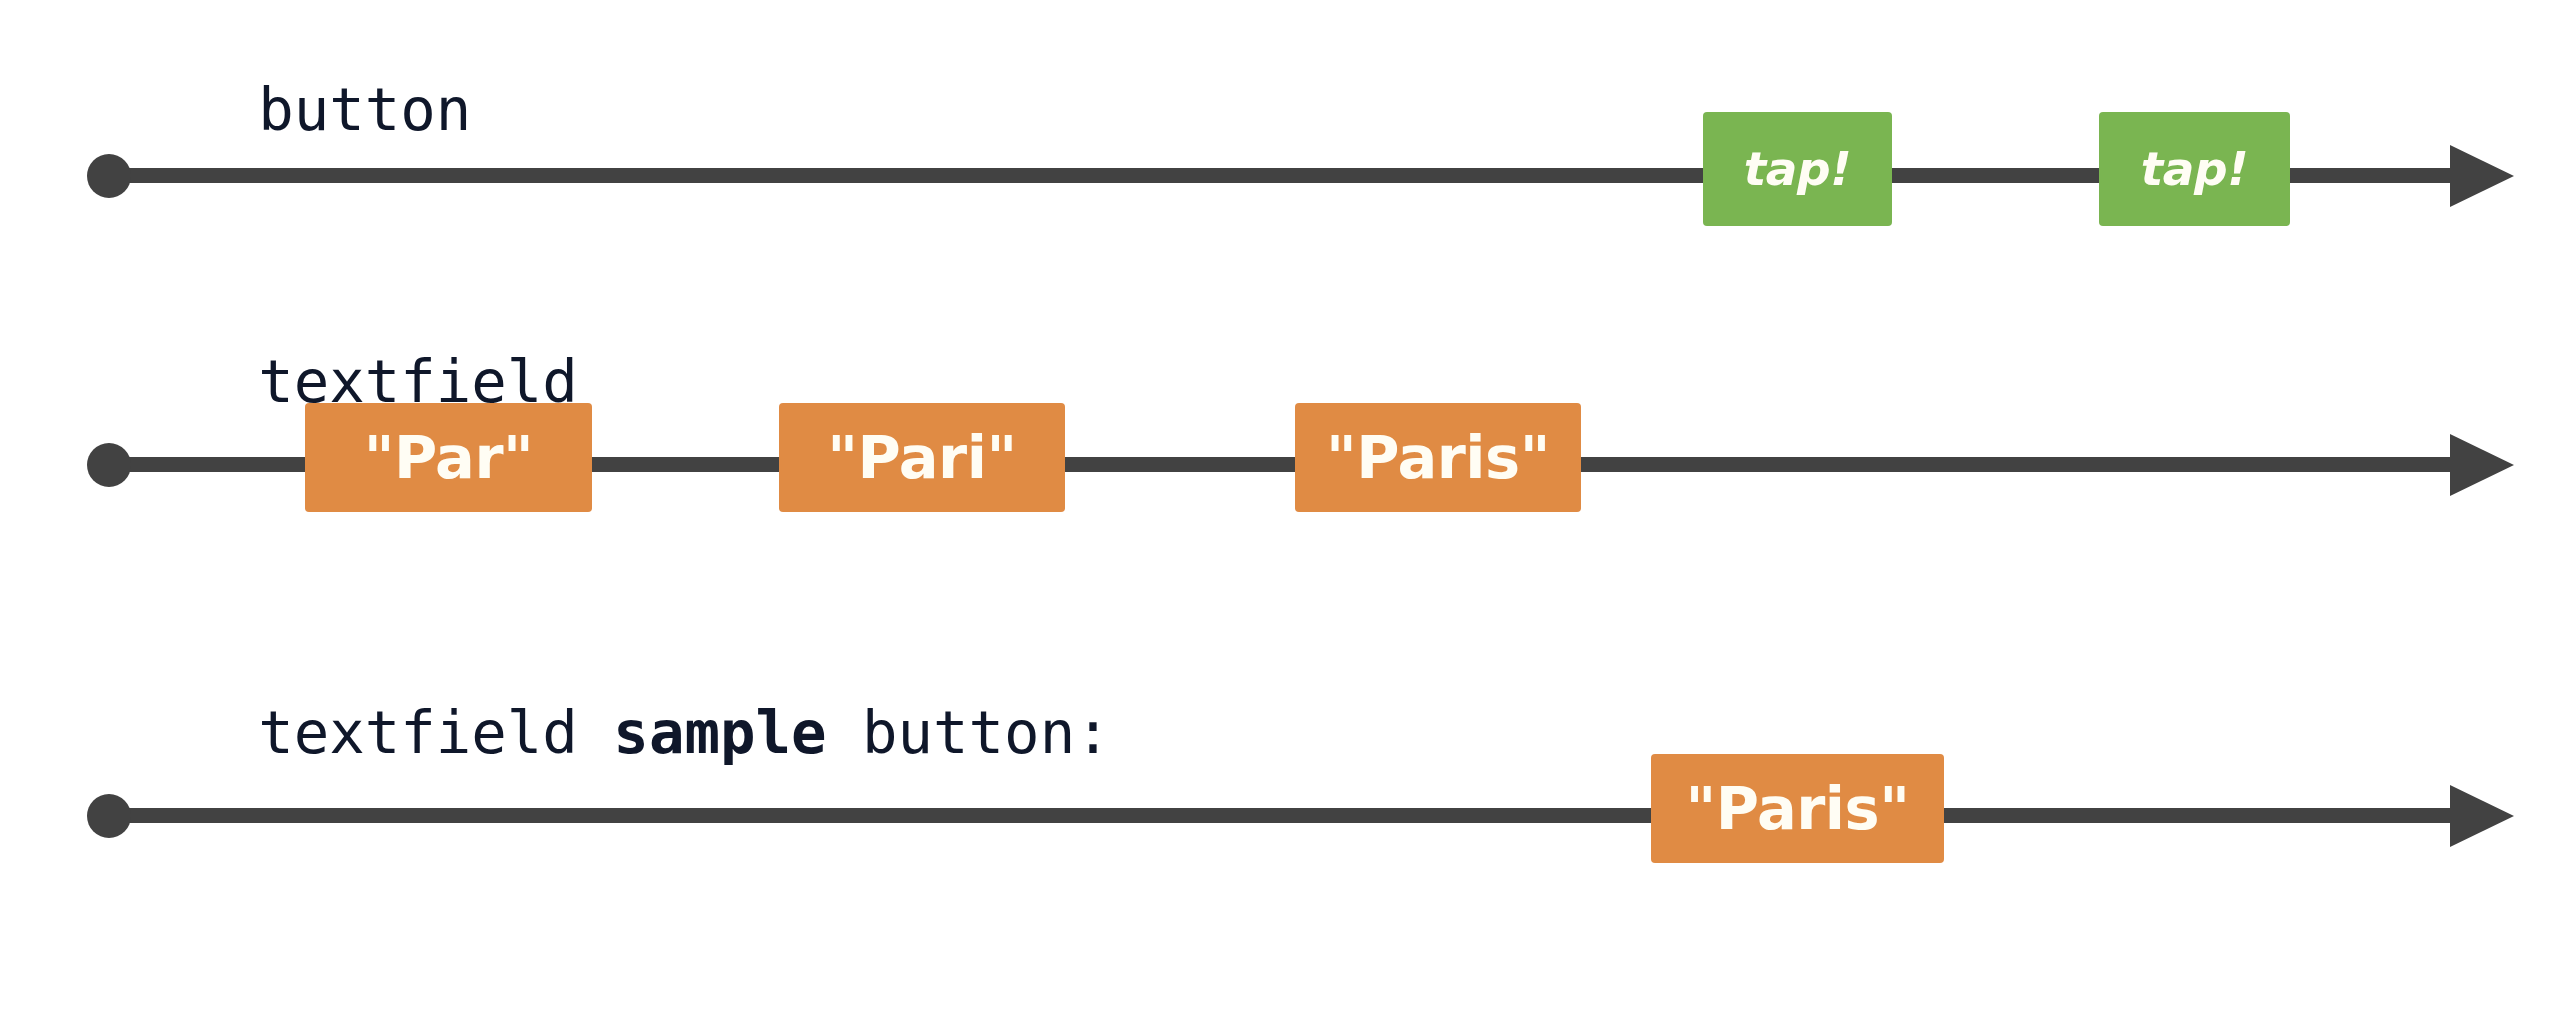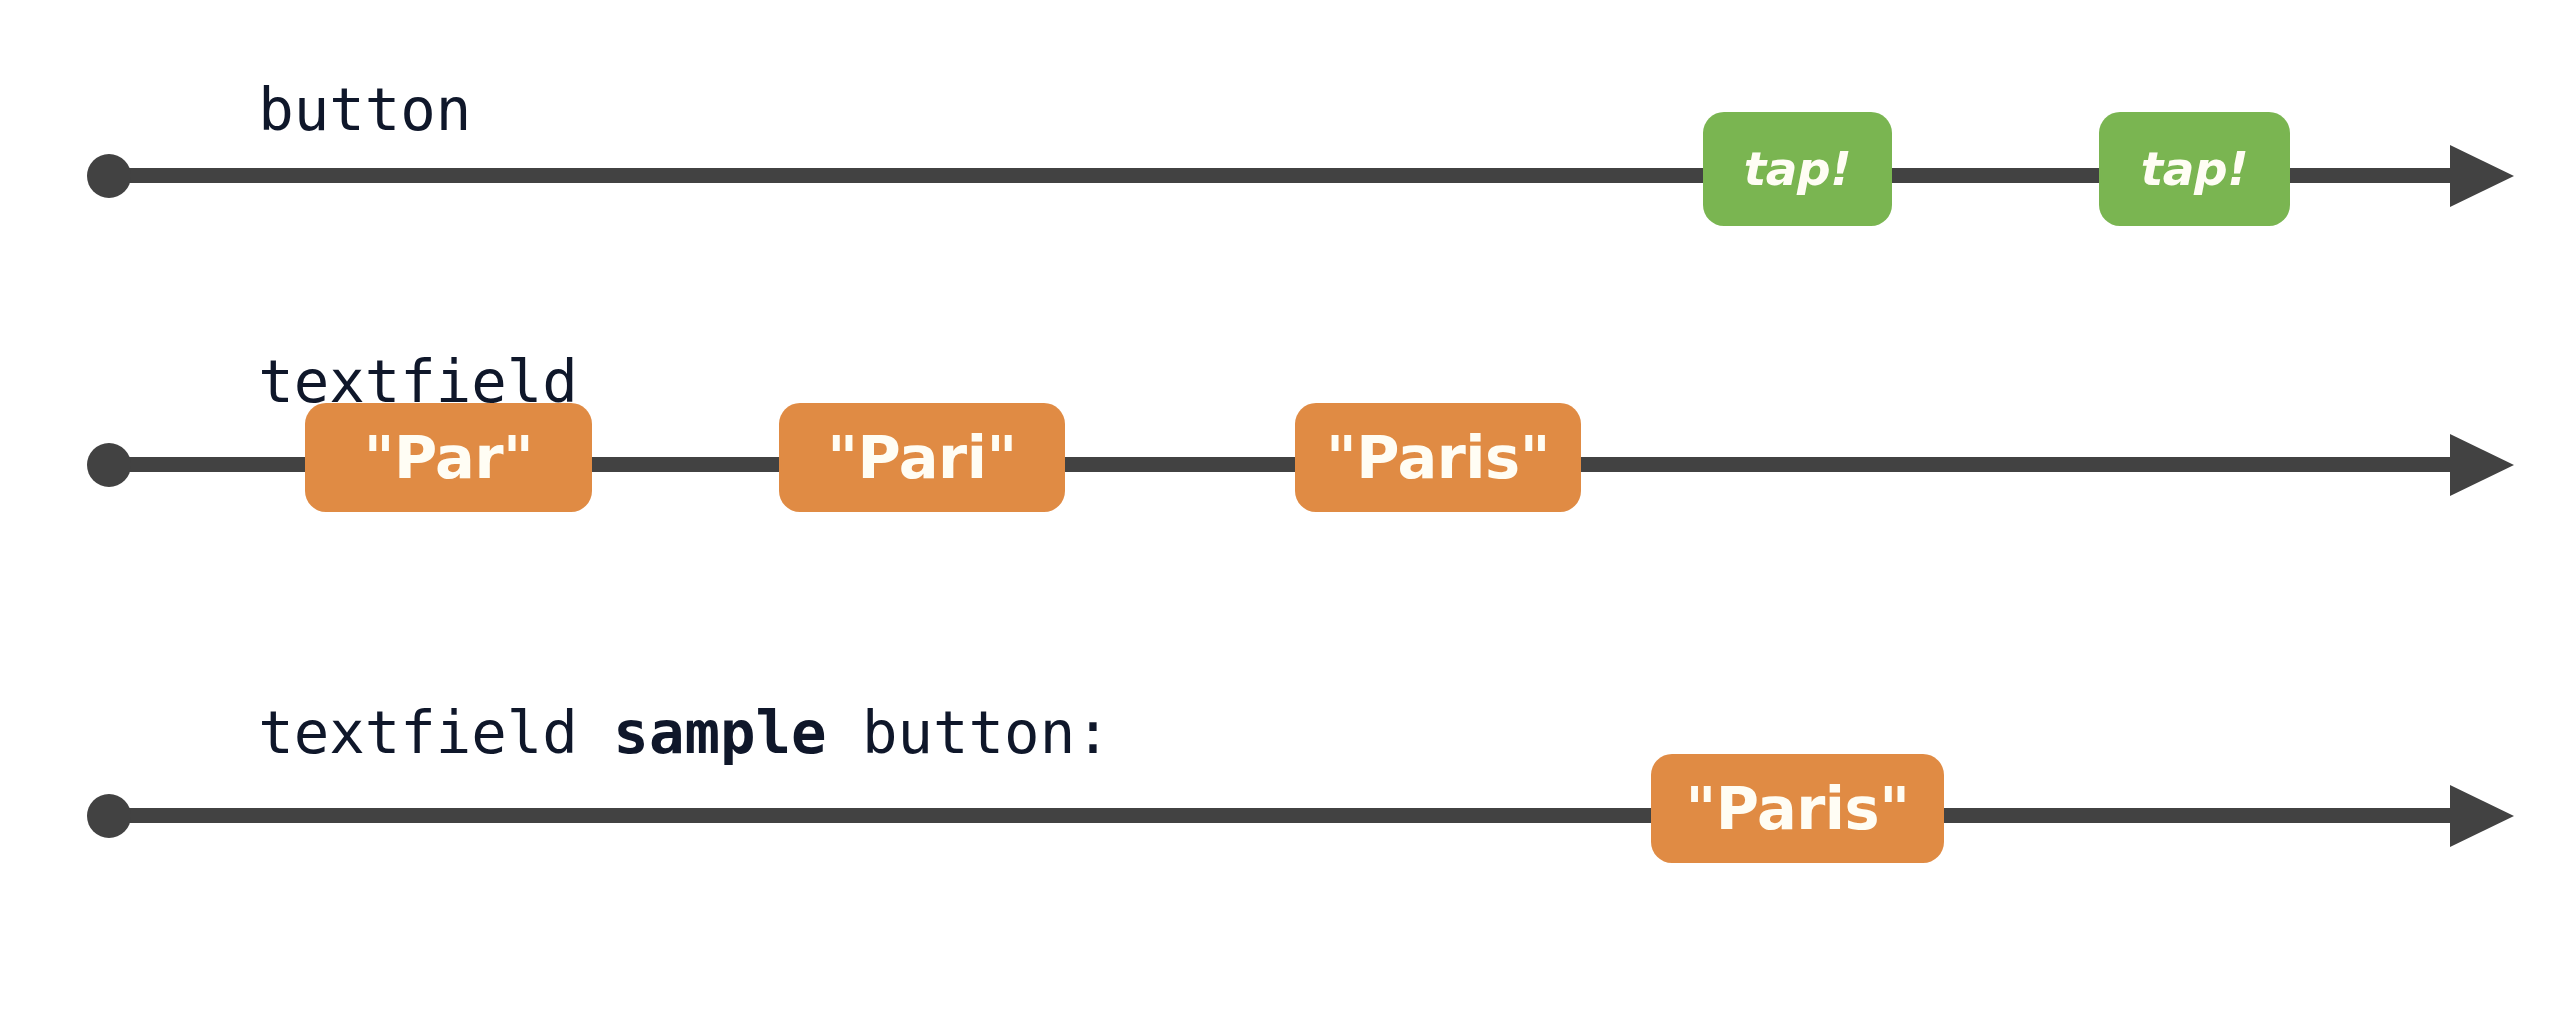--- a/index.html
+++ b/index.html
@@ -80,21 +80,21 @@
     border-left: 64px solid #424242;
   }
 
   
   .badge {
     position: absolute;
     display: flex;
     align-items: center;
     justify-content: center;
     box-sizing: border-box;
-    border-radius: 21px;
+    border-radius: 4px;
     color: #fffdf4;
     text-align: center;
     white-space: nowrap;
     font-family: "DejaVu Sans", sans-serif;
     font-weight: 700;
     letter-spacing: -0.5px;
   }
   .badge.tap {
     background: #7ab551;
     font-style: italic;

